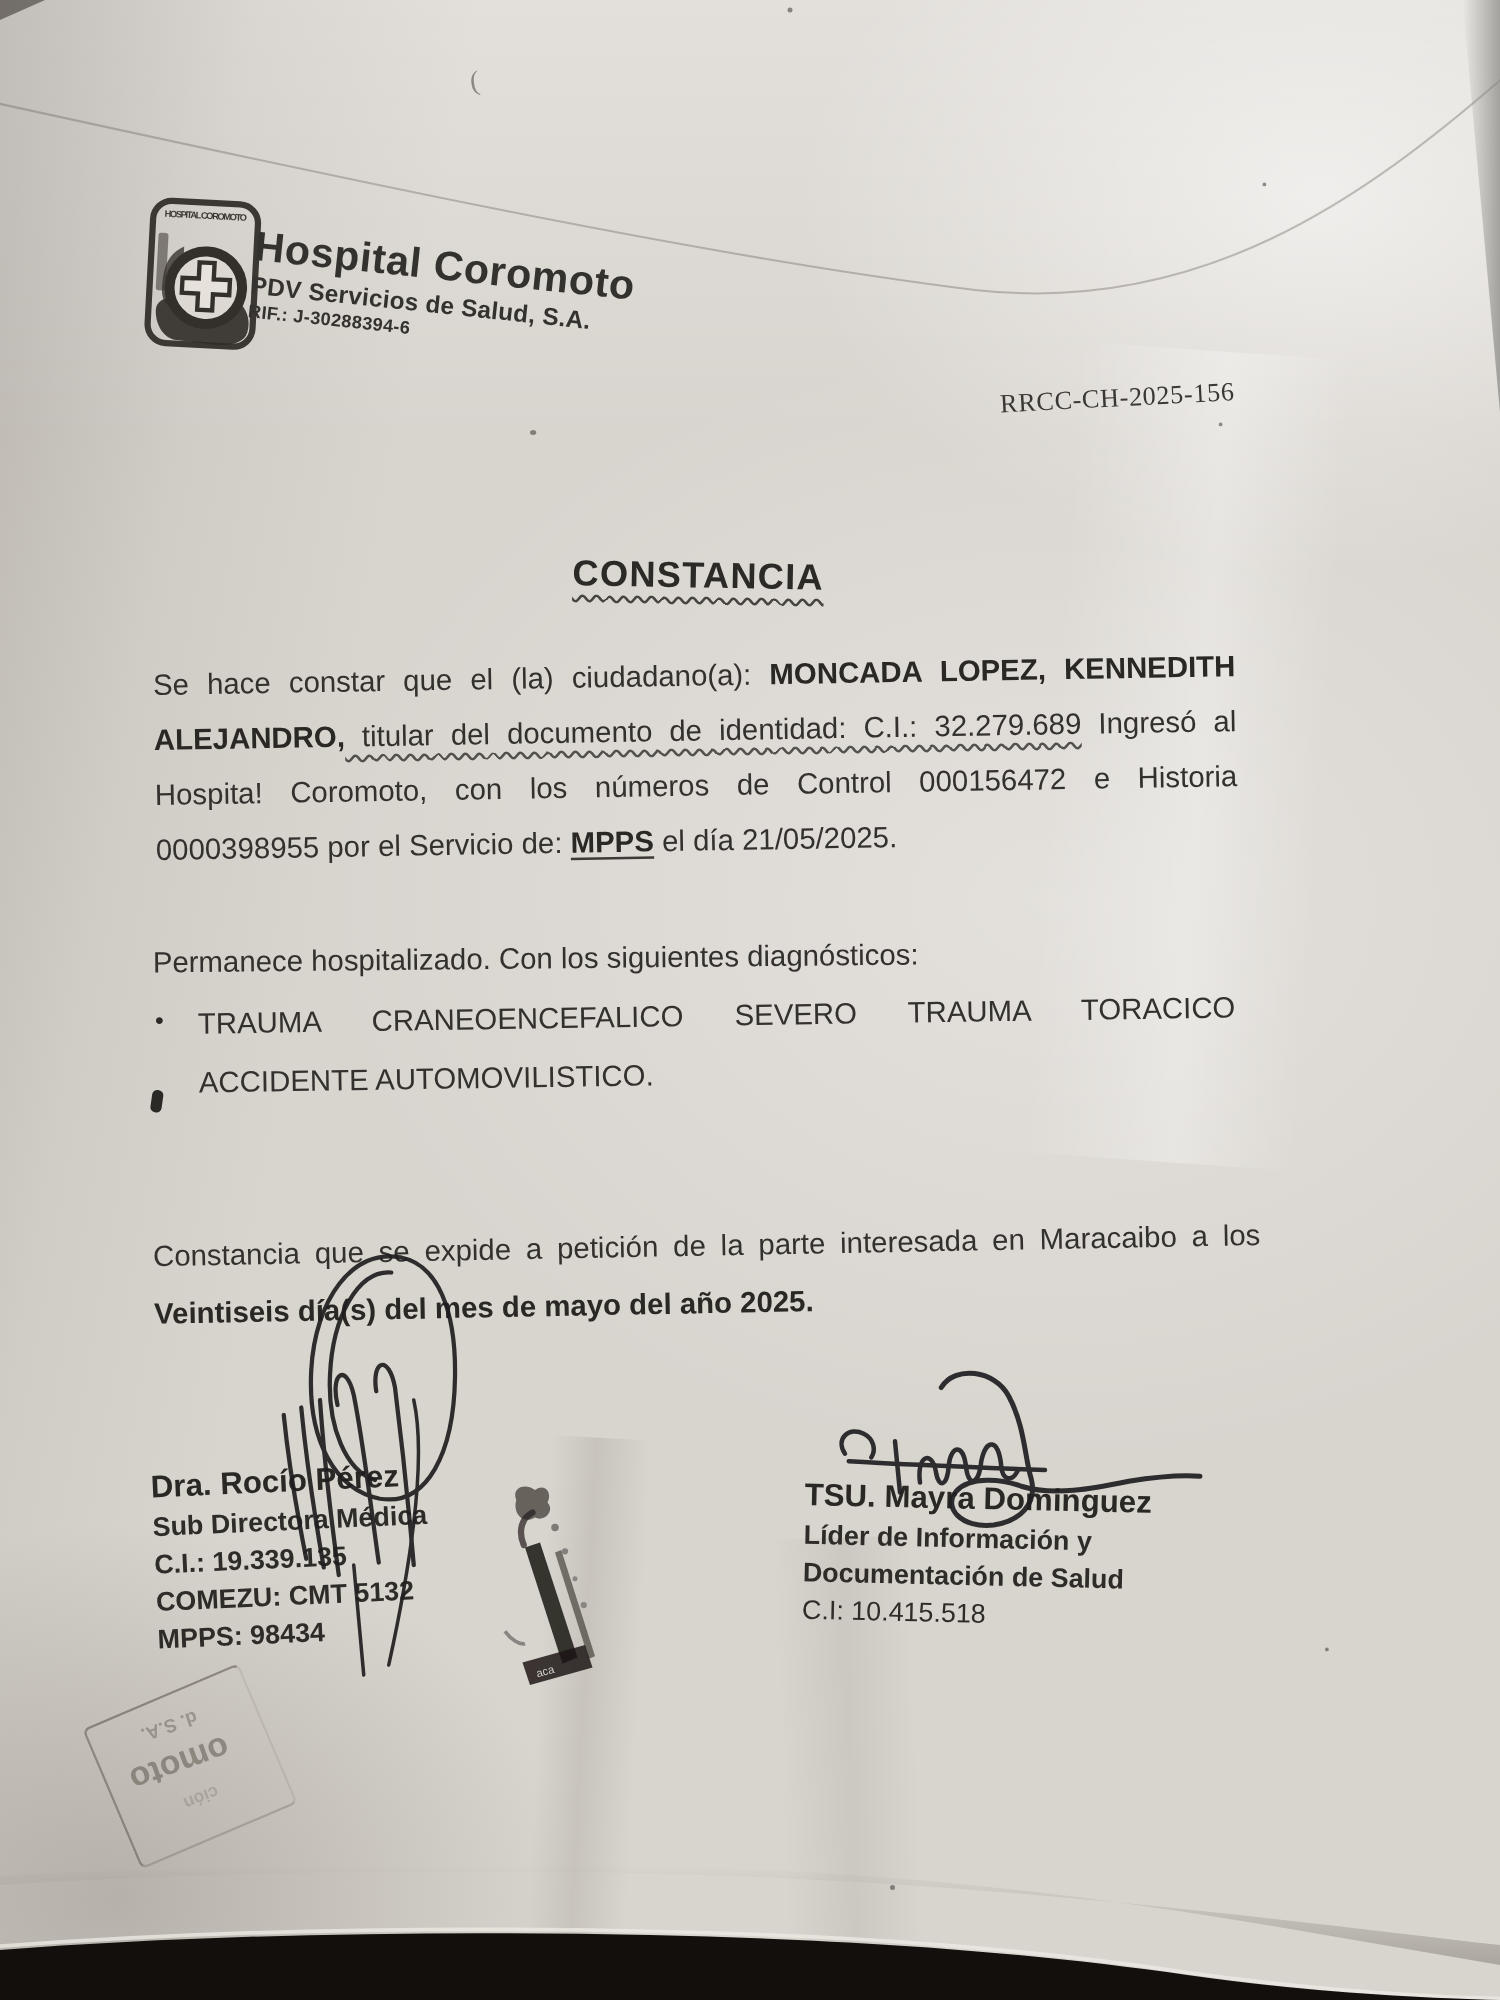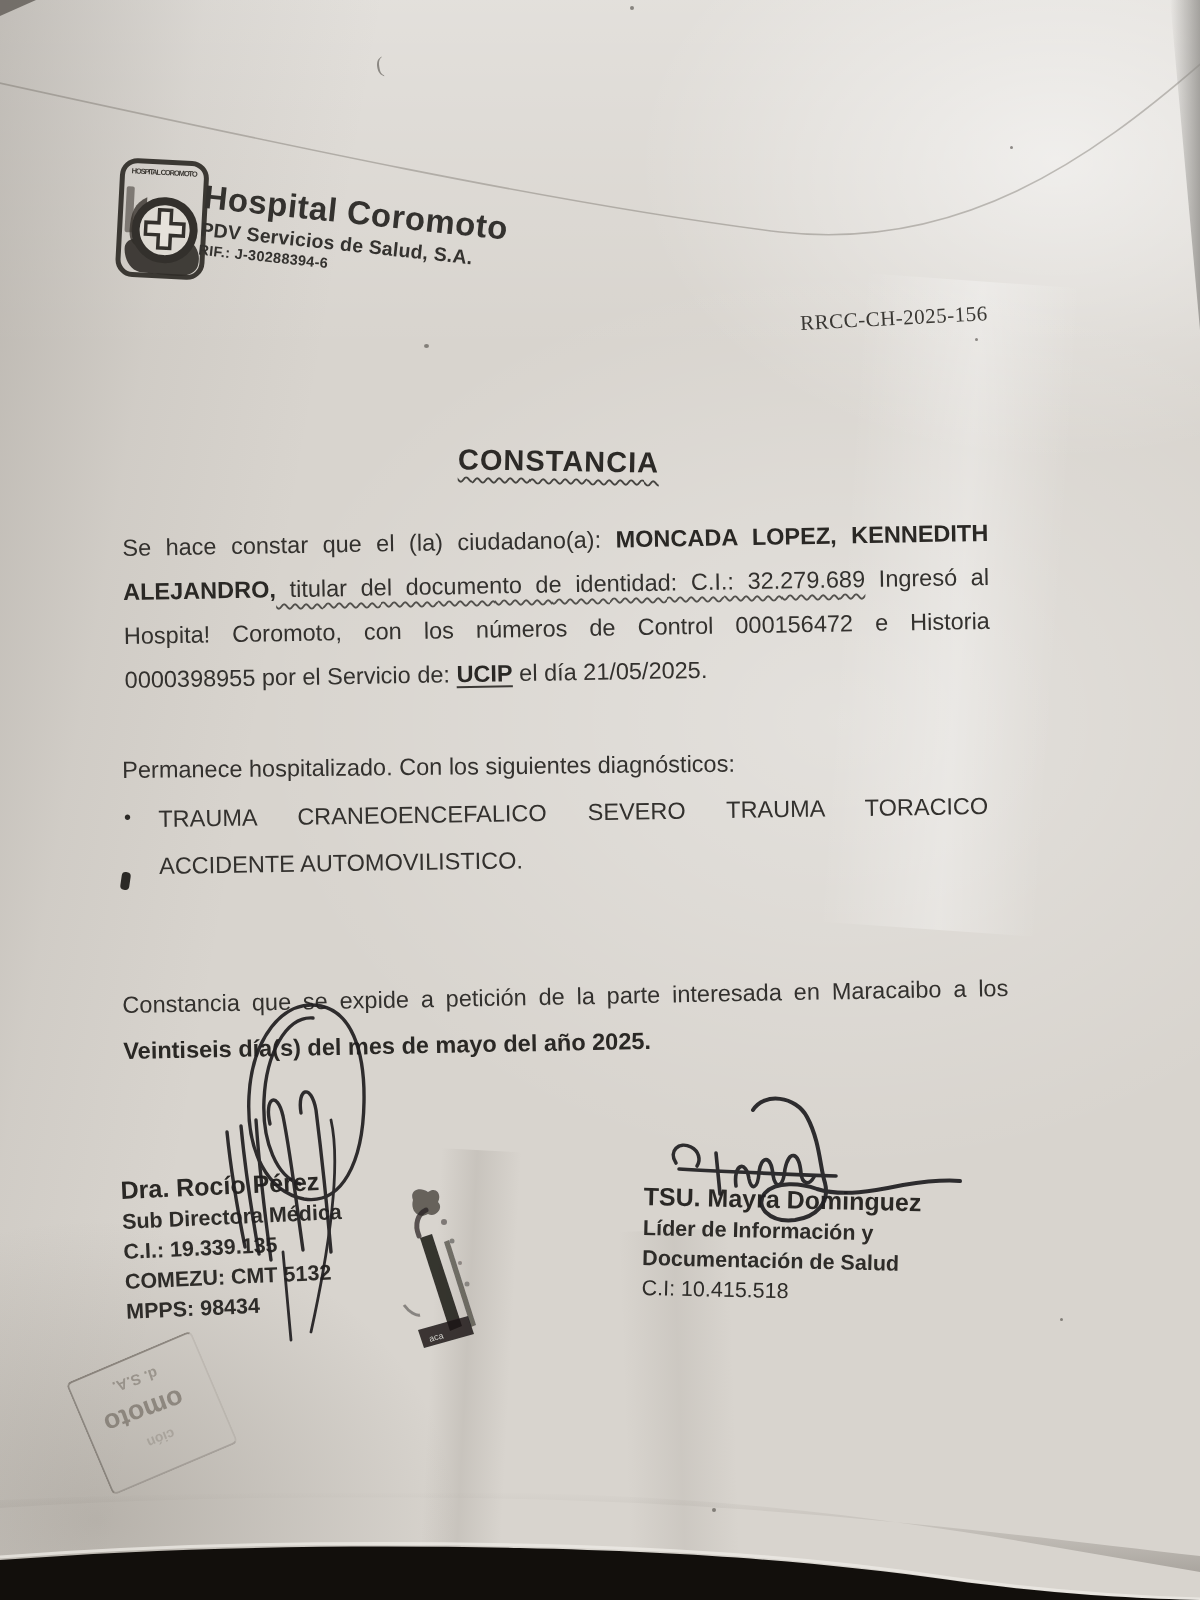--- a/index.html
+++ b/index.html
@@ -117,21 +117,21 @@
     </div>
 
     <div class="reference">RRCC-CH-2025-156</div>
 
     <div class="doc-title">CONSTANCIA</div>
 
     <div class="para intro">
       <div class="jline"><span>Se hace constar que el (la) ciudadano(a): </span><span class="b">MONCADA LOPEZ, KENNEDITH</span></div>
       <div class="jline"><span class="b">ALEJANDRO,</span><span class="u-wavy"> titular del documento de identidad:  C.I.: 32.279.689</span><span> Ingresó al</span></div>
       <div class="jline"><span>Hospita! Coromoto, con los números de Control 000156472 e Historia</span></div>
-      <div><span>0000398955 por el Servicio de: </span><span class="b u-solid">UCIP</span><span> el día 21/05/2025.</span></div>
+      <div><span>0000398955 por el Servicio de: </span><span class="b u-solid">MPPS</span><span> el día 21/05/2025.</span></div>
     </div>
 
     <div class="para status-line">Permanece hospitalizado. Con los siguientes diagnósticos:</div>
 
     <div class="diag-bullet">•</div>
     <div class="para diag-text">
       <div class="jline">TRAUMA CRANEOENCEFALICO SEVERO TRAUMA TORACICO</div>
       <div>ACCIDENTE AUTOMOVILISTICO.</div>
     </div>
     <div class="stray-blot"></div>

